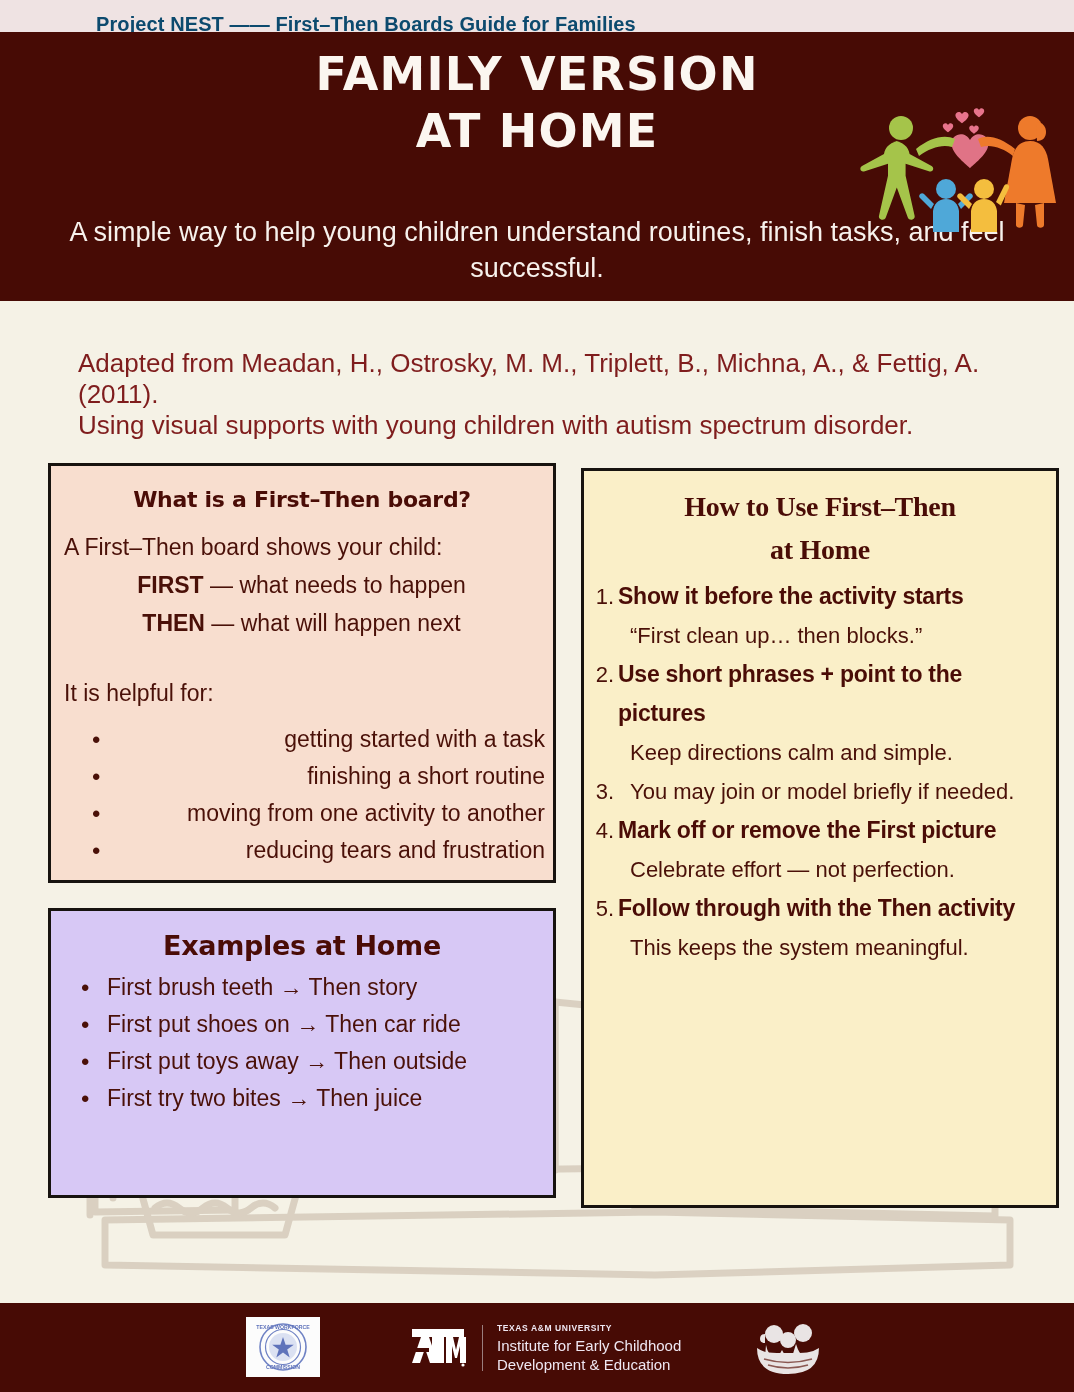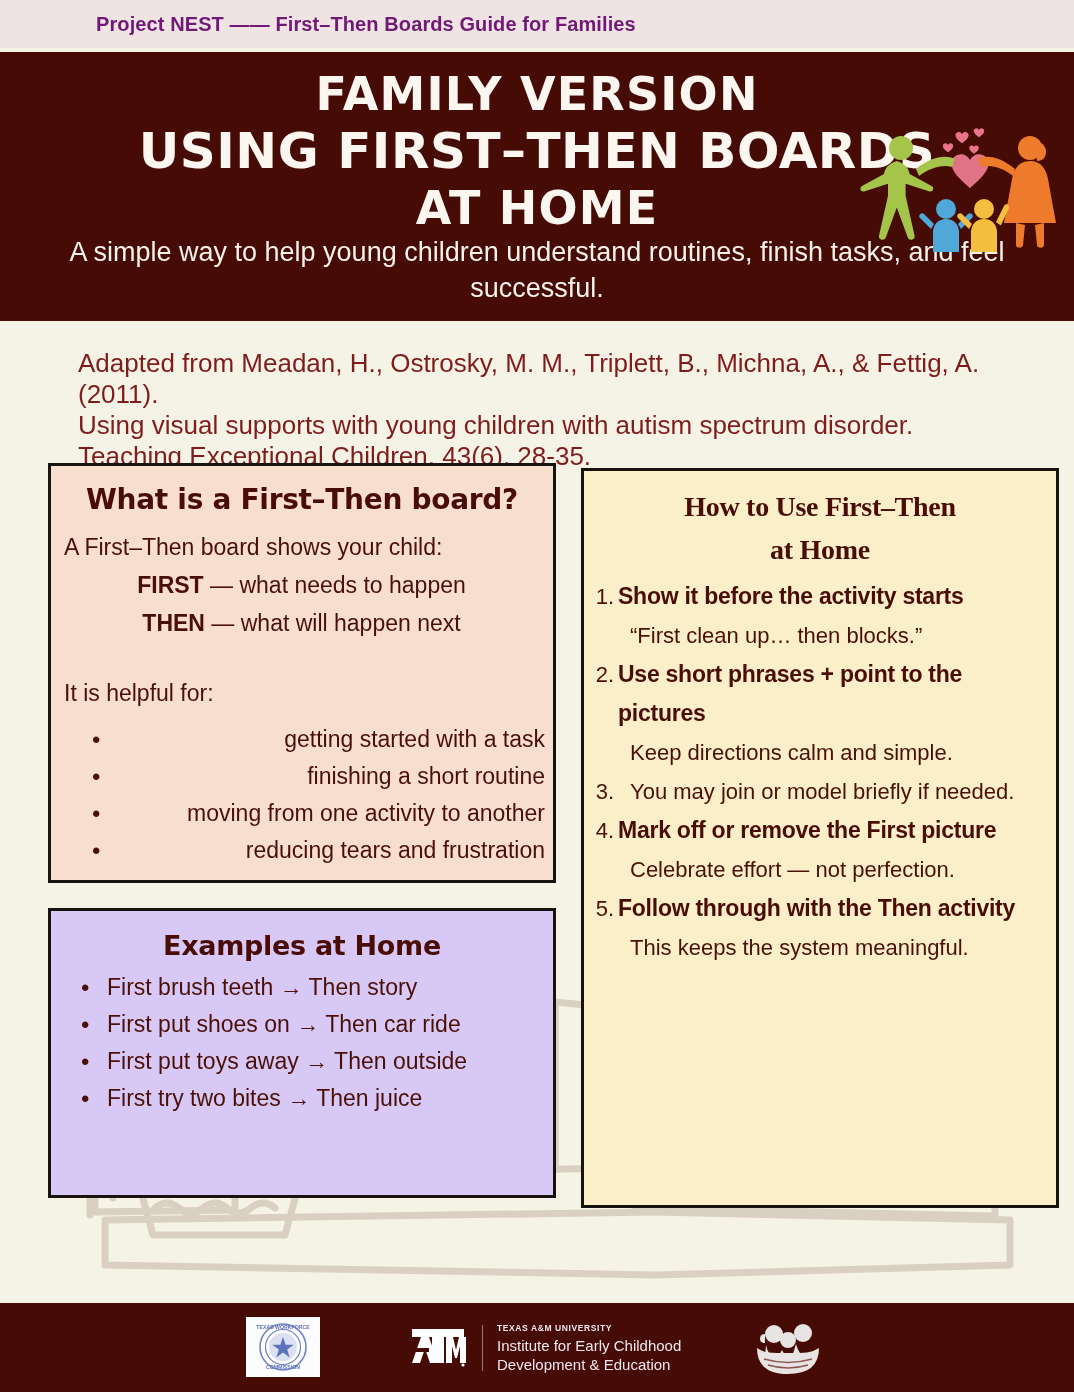--- a/index.html
+++ b/index.html
@@ -31,29 +31,29 @@
     width: 1074px;
     height: 48px;
     background: #EFE3E3;
     display: flex;
     align-items: center;
   }
   .topstrip-title {
     margin-left: 96px;
     font-size: 20px;
     font-weight: bold;
-    color: #701a75;
+    color: #0c4a6e;
     letter-spacing: 0.1px;
     white-space: nowrap;
   }
 
   
   .hero {
     position: absolute;
-    top: 52px; left: 0;
+    top: 32px; left: 0;
     width: 1074px;
     height: 269px;
     background: #470B05;
     overflow: hidden;
   }
   .hero-title {
     position: absolute;
     top: 14px; left: 0;
     width: 1074px;
     text-align: center;
@@ -132,21 +132,21 @@
   }
 
   .card-title {
     text-align: center;
     font-family: "DejaVu Sans", sans-serif;
     font-weight: bold;
     color: #4A0C06;
     letter-spacing: -0.3px;
   }
   #card-what .card-title {
-    font-size: 28px;
+    font-size: 22px;
     padding-top: 16px;
     line-height: 36px;
   }
   #card-examples .card-title {
     font-size: 27px;
     padding-top: 18px;
     line-height: 34px;
   }
   #card-how .card-title {
     font-size: 28px;
@@ -290,21 +290,20 @@
 
 <div id="page">
 
   <div class="topstrip">
     <div class="topstrip-title">Project NEST —— First–Then Boards Guide for Families</div>
   </div>
 
   <div class="hero">
     <div class="hero-title">
       <div>Family Version</div>
-      <div class="l2">Using First–Then Boards</div>
       <div>at Home</div>
     </div>
     <div class="hero-sub">A simple way to help young children understand routines, finish tasks, and feel successful.</div>
 
     <svg class="family-art" viewBox="0 0 210 140">
 
       <g fill="#E8748C">
         <path d="M104 22 c-1.8-3.4 -6.6-2.4 -6.6 1.3 c0 3 4 6 6.6 8 c2.6-2 6.6-5 6.6-8 c0-3.7-4.8-4.7-6.6-1.3z"></path>
         <path d="M90 33 c-1.4-2.7 -5.2-1.9 -5.2 1 c0 2.4 3.2 4.7 5.2 6.3 c2-1.6 5.2-3.9 5.2-6.3 c0-2.9-3.8-3.7-5.2-1z"></path>
         <path d="M121 18 c-1.4-2.7 -5.2-1.9 -5.2 1 c0 2.4 3.2 4.7 5.2 6.3 c2-1.6 5.2-3.9 5.2-6.3 c0-2.9-3.8-3.7-5.2-1z"></path>
@@ -342,21 +341,20 @@
         <path d="M126 107 c-8 0 -12 5 -13 12 l0 21 l26 0 l0-21 c-1-7 -5-12 -13-12z"></path>
         <path d="M114 112 l-10-10 c-2.6-2.6 -6.6 1.4 -4 4 l11 11 z"></path>
         <path d="M138 110 l8-16 c1.8-3.4 6.6-1 4.8 2.4 l-8 17 z"></path>
       </g>
     </svg>
   </div>
 
   <div class="citation">
     <div>Adapted from Meadan, H., Ostrosky, M. M., Triplett, B., Michna, A., &amp; Fettig, A. (2011).</div>
     <div>Using visual supports with young children with autism spectrum disorder.</div>
-    <div>Teaching Exceptional Children, 43(6), 28-35.</div>
   </div>
 
   <svg class="watermark" viewBox="0 0 1030 330">
     <g fill="none" stroke="#D9CFC0" stroke-width="7" stroke-linejoin="round" stroke-linecap="round" opacity="0.95">
 
       <path d="M70 285 L70 240 L620 232 L975 240 L975 285 L620 295 Z"></path>
 
       <path d="M55 235 L55 195 L600 188 L600 228"></path>
       <path d="M600 188 L960 196 L960 236 L600 228"></path>
 

